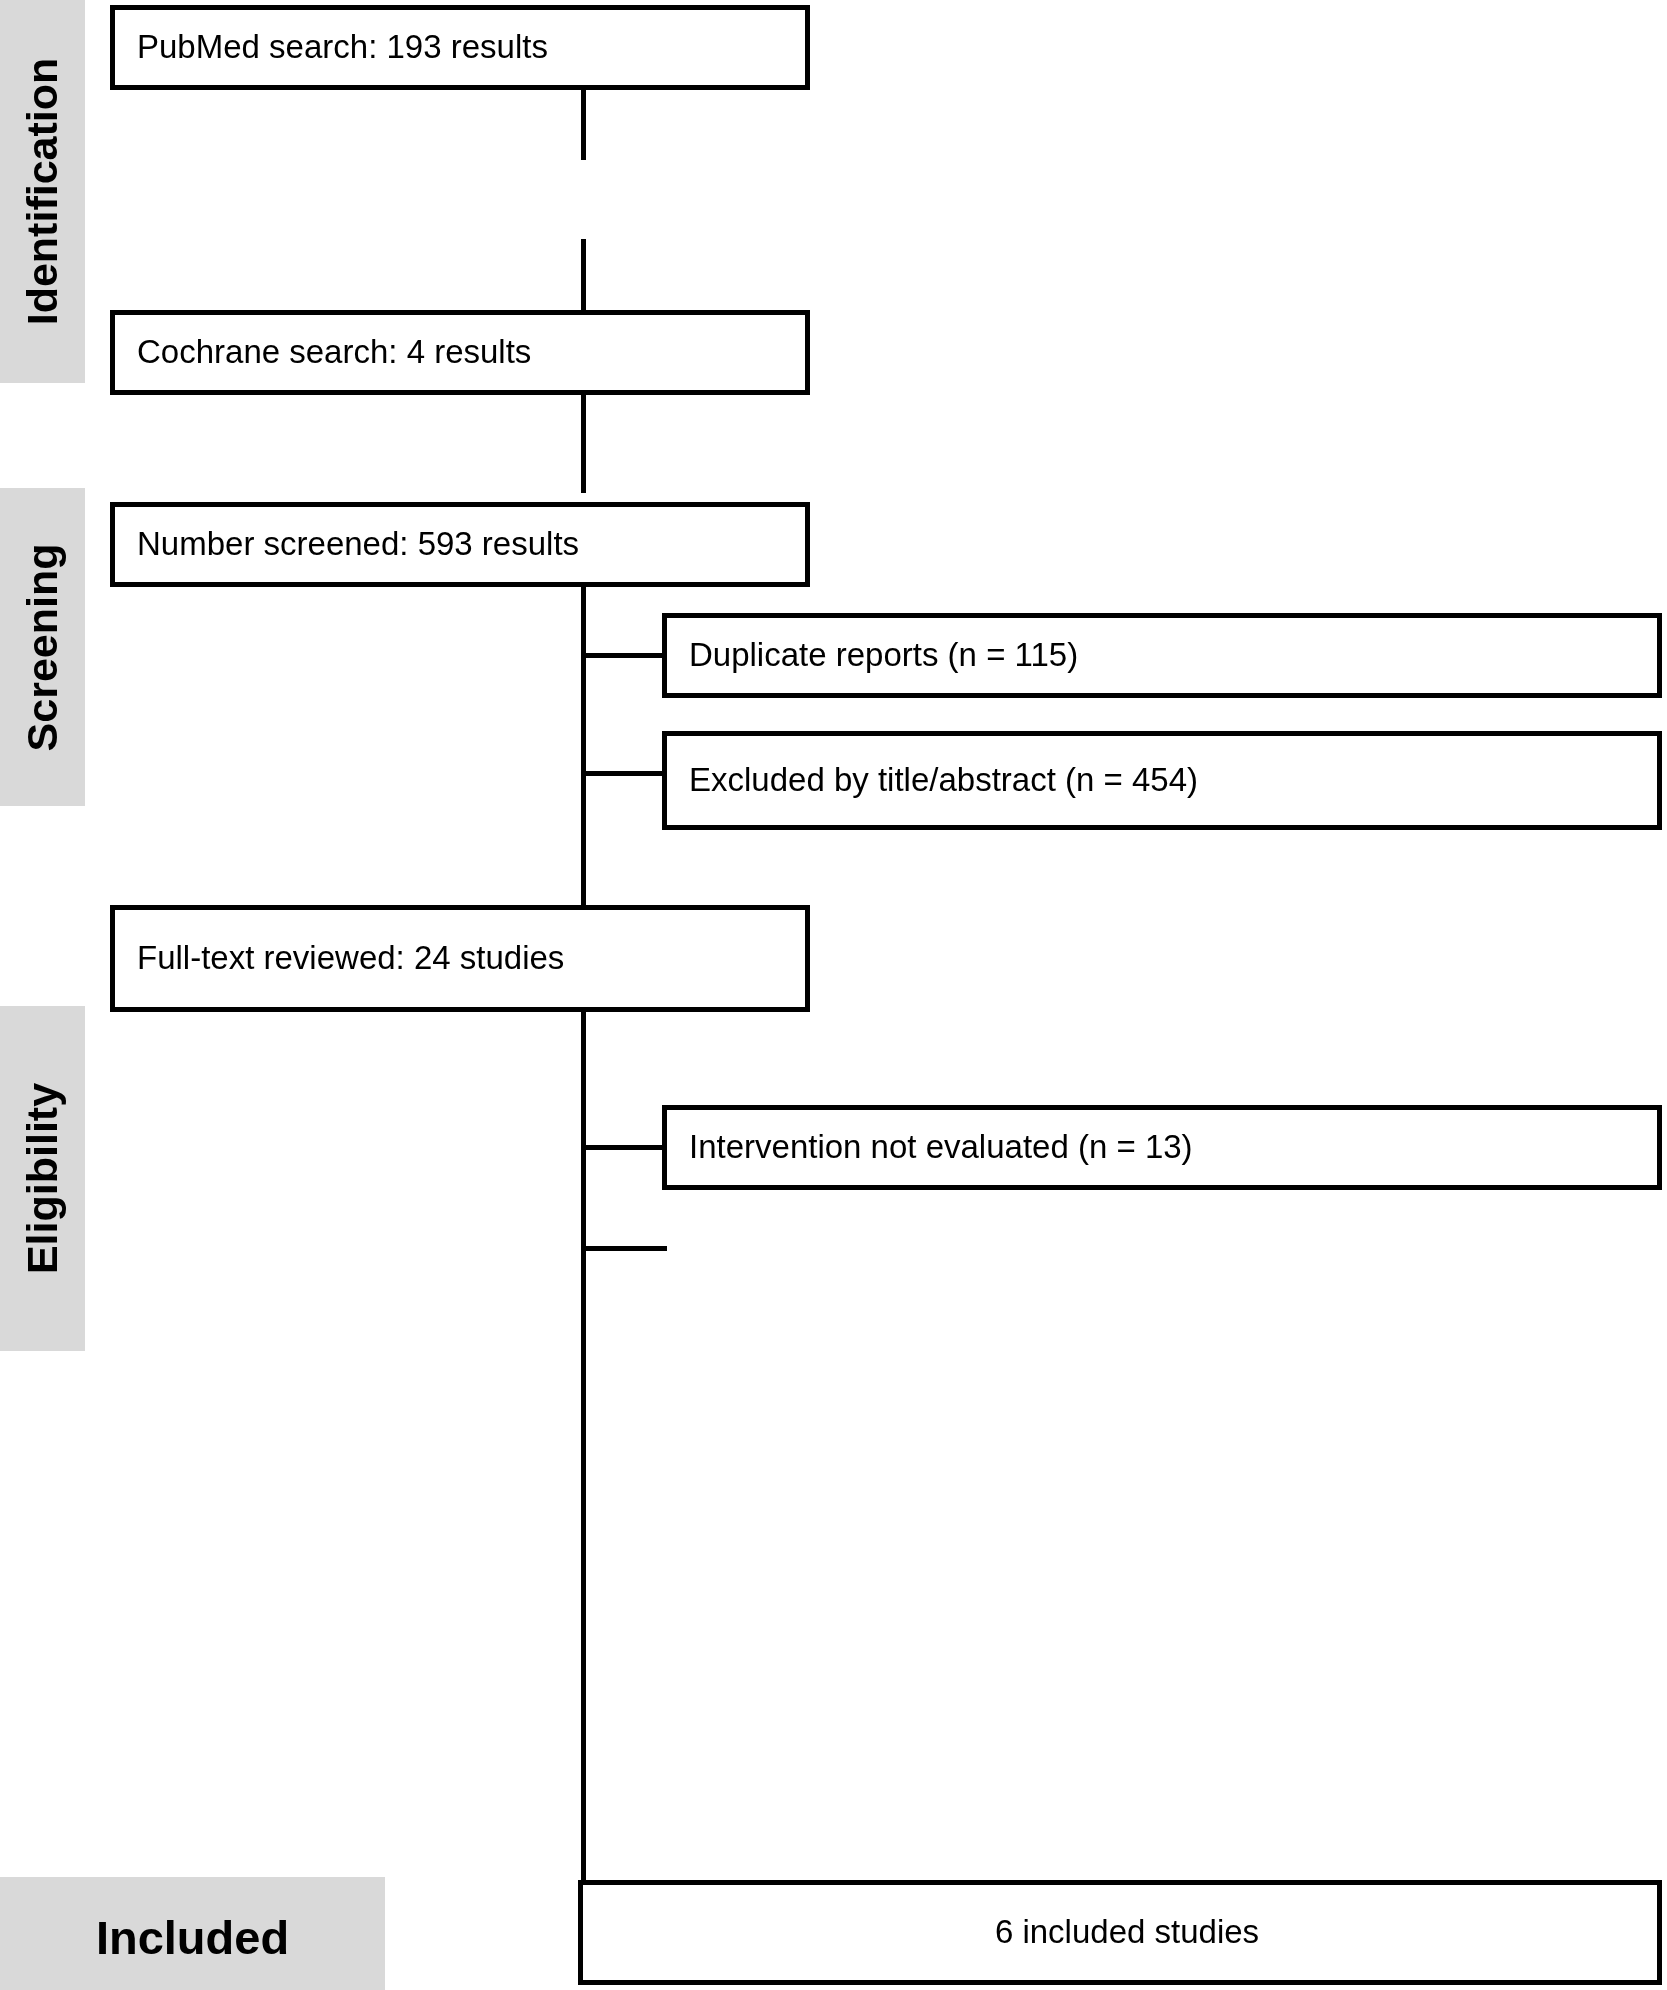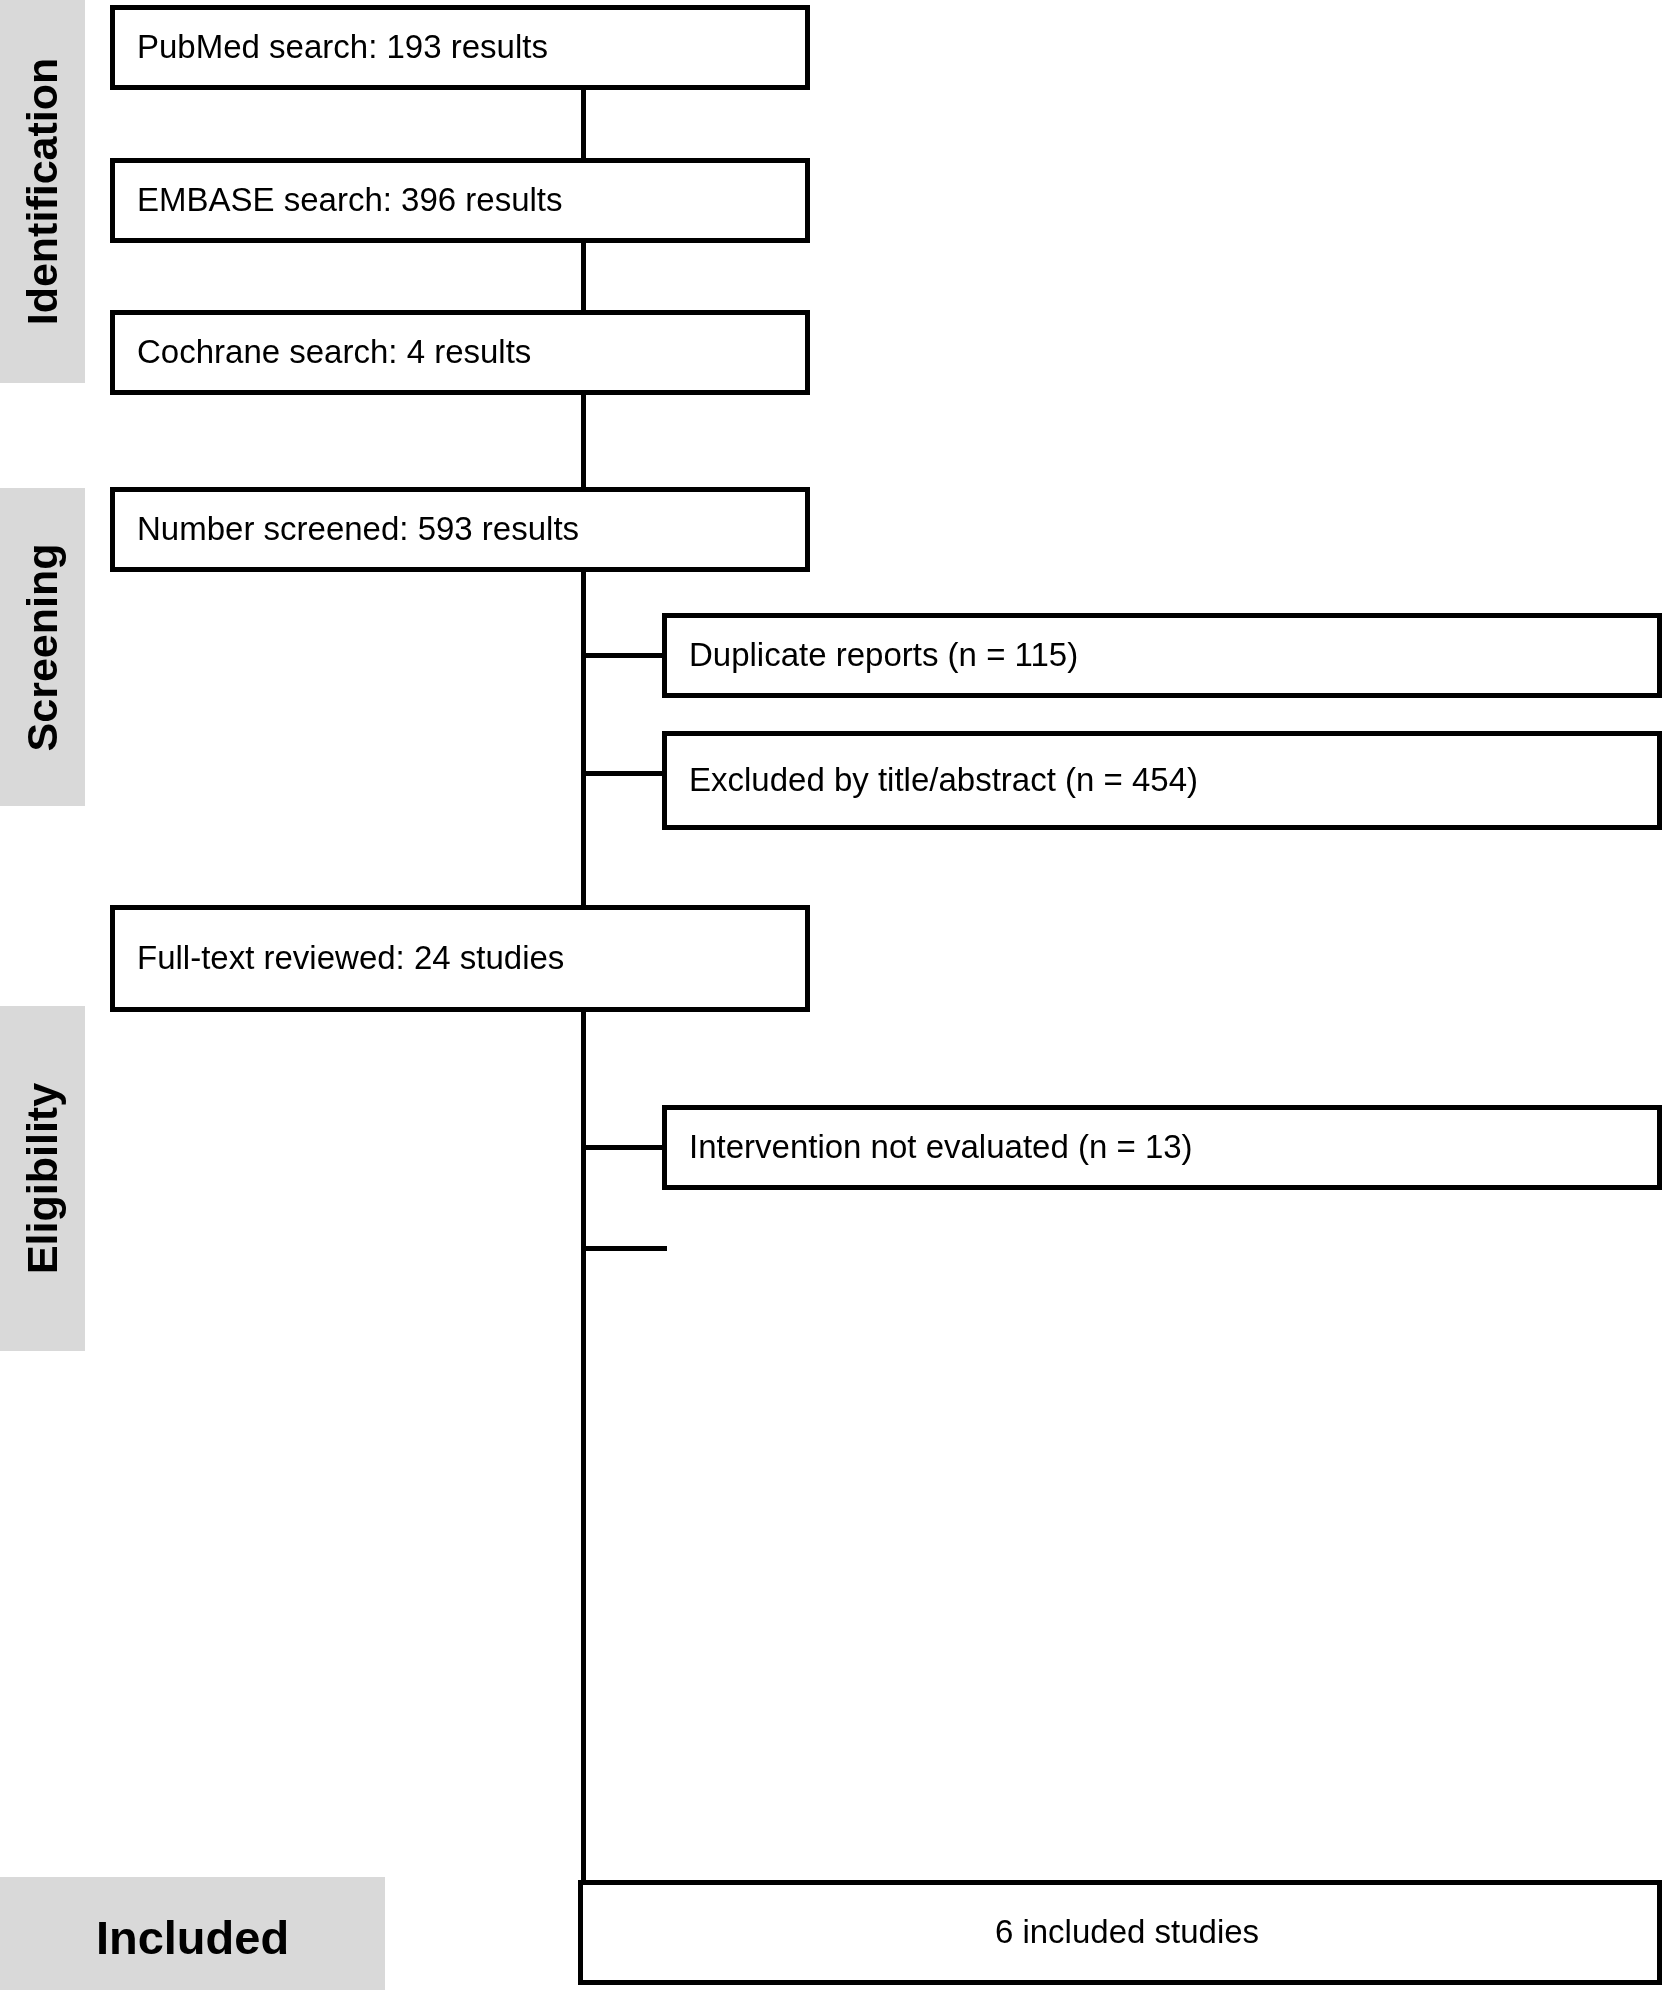--- a/index.html
+++ b/index.html
@@ -106,29 +106,26 @@
   <div class="connector-v" style="left:581px; top:989px; height:893px;"></div>
 
   <div class="connector-h" style="left:581px; top:1145px; width:86px;"></div>
 
   <div class="connector-h" style="left:581px; top:1246px; width:86px;"></div>
 
   <div class="flow-box" style="left:110px; top:5px; width:700px; height:85px;">
     <span class="box-text">PubMed search: 193 results</span>
   </div>
 
-  <div class="flow-box" style="left:110px; top:158px; width:700px; height:85px;">
-    <span class="box-text">EMBASE search: 396 results</span>
-  </div>
 
   <div class="flow-box" style="left:110px; top:310px; width:700px; height:85px;">
     <span class="box-text">Cochrane search: 4 results</span>
   </div>
 
-  <div class="flow-box" style="left:110px; top:487px; width:700px; height:85px;">
+  <div class="flow-box" style="left:110px; top:502px; width:700px; height:85px;">
     <span class="box-text">Number screened: 593 results</span>
   </div>
 
   <div class="flow-box" style="left:662px; top:613px; width:1000px; height:85px;">
     <span class="box-text">Duplicate reports (n = 115)</span>
   </div>
 
   <div class="flow-box" style="left:662px; top:731px; width:1000px; height:99px;">
     <span class="box-text">Excluded by title/abstract (n = 454)</span>
   </div>

